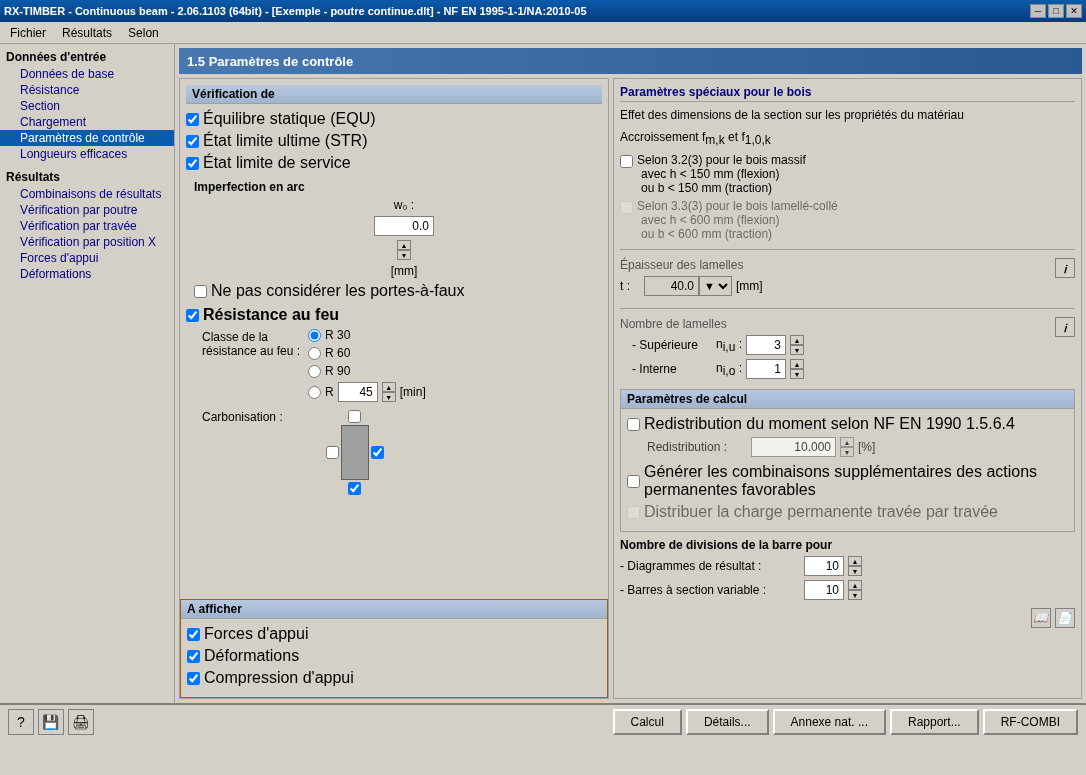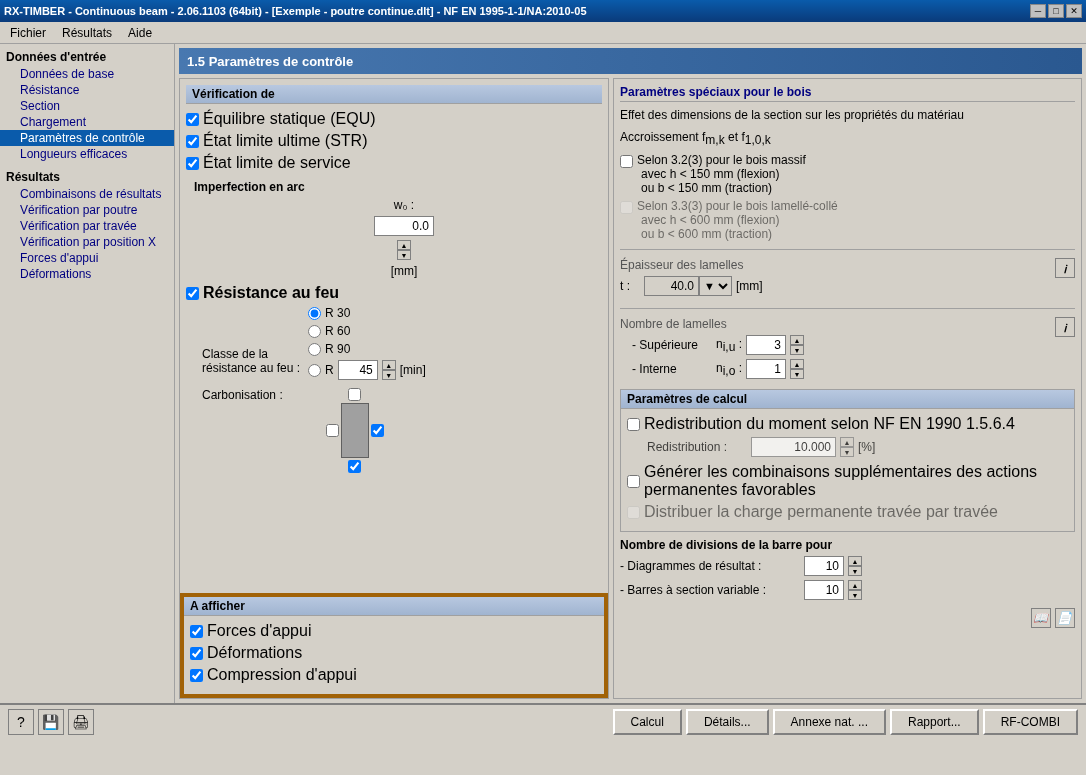--- a/index.html
+++ b/index.html
@@ -170,21 +170,20 @@
     
     .resistance-layout {
       display: flex;
       gap: 8px;
     }
     .resistance-label-col {
       display: flex;
       flex-direction: column;
       justify-content: flex-start;
       padding-top: 2px;
-      margin-top: 39px;
     }
     .resistance-radios { display: flex; flex-direction: column; gap: 2px; }
 
     
     .carbonisation-section {
       margin-top: 6px;
     }
     .carbon-label { font-size: 12px; margin-bottom: 4px; }
 
     
@@ -225,21 +224,21 @@
       display: flex;
       align-items: center;
       gap: 4px;
       margin-bottom: 4px;
       padding-left: 12px;
     }
 
     
     .a-afficher-panel {
       background: #d4d0c8;
-      border: 4px solid #a16207;
+      border: 1px solid #a16207;
       margin-top: 4px;
     }
 
     
     .bottom-toolbar {
       height: 36px;
       background: #d4d0c8;
       border-top: 2px solid #808080;
       display: flex;
       align-items: center;
@@ -370,21 +369,21 @@
   <div class="title-bar-buttons">
     <div class="title-btn">─</div>
     <div class="title-btn">□</div>
     <div class="title-btn">✕</div>
   </div>
 </div>
 
 <div class="menu-bar">
   <div class="menu-item">Fichier</div>
   <div class="menu-item">Résultats</div>
-  <div class="menu-item">Aide</div>
+  <div class="menu-item">Selon</div>
 </div>
 
 <div class="main-layout">
 
   <div class="sidebar">
     <div class="sidebar-section-header">Données d'entrée</div>
     <div class="sidebar-item">Données de base</div>
     <div class="sidebar-item">Résistance</div>
     <div class="sidebar-item">Section</div>
     <div class="sidebar-item">Chargement</div>
@@ -429,20 +428,24 @@
           <div style="margin-left:8px; margin-bottom:6px;">
             <div class="section-label">Imperfection en arc</div>
             <div class="imperfection-row">
               <span style="font-size:12px;">w₀ :</span>
               <input type="text" class="num-input" value="0.0" style="">
               <div class="spin-btn">
                 <div class="spin-up">▲</div>
                 <div class="spin-down">▼</div>
               </div>
               <span class="unit-label">[mm]</span>
+            </div>
+            <div class="checkbox-row">
+              <input type="checkbox" id="cpf" style="">
+              <label for="cpf">Ne pas considérer les portes-à-faux</label>
             </div>
           </div>
 
           <div style="margin-bottom:6px;">
             <div class="checkbox-row">
               <input type="checkbox" checked="" id="crf" style="">
               <label for="crf" style="font-weight:bold;">Résistance au feu</label>
             </div>
             <div class="resistance-layout" style="margin-left:16px;">
               <div class="resistance-label-col">

